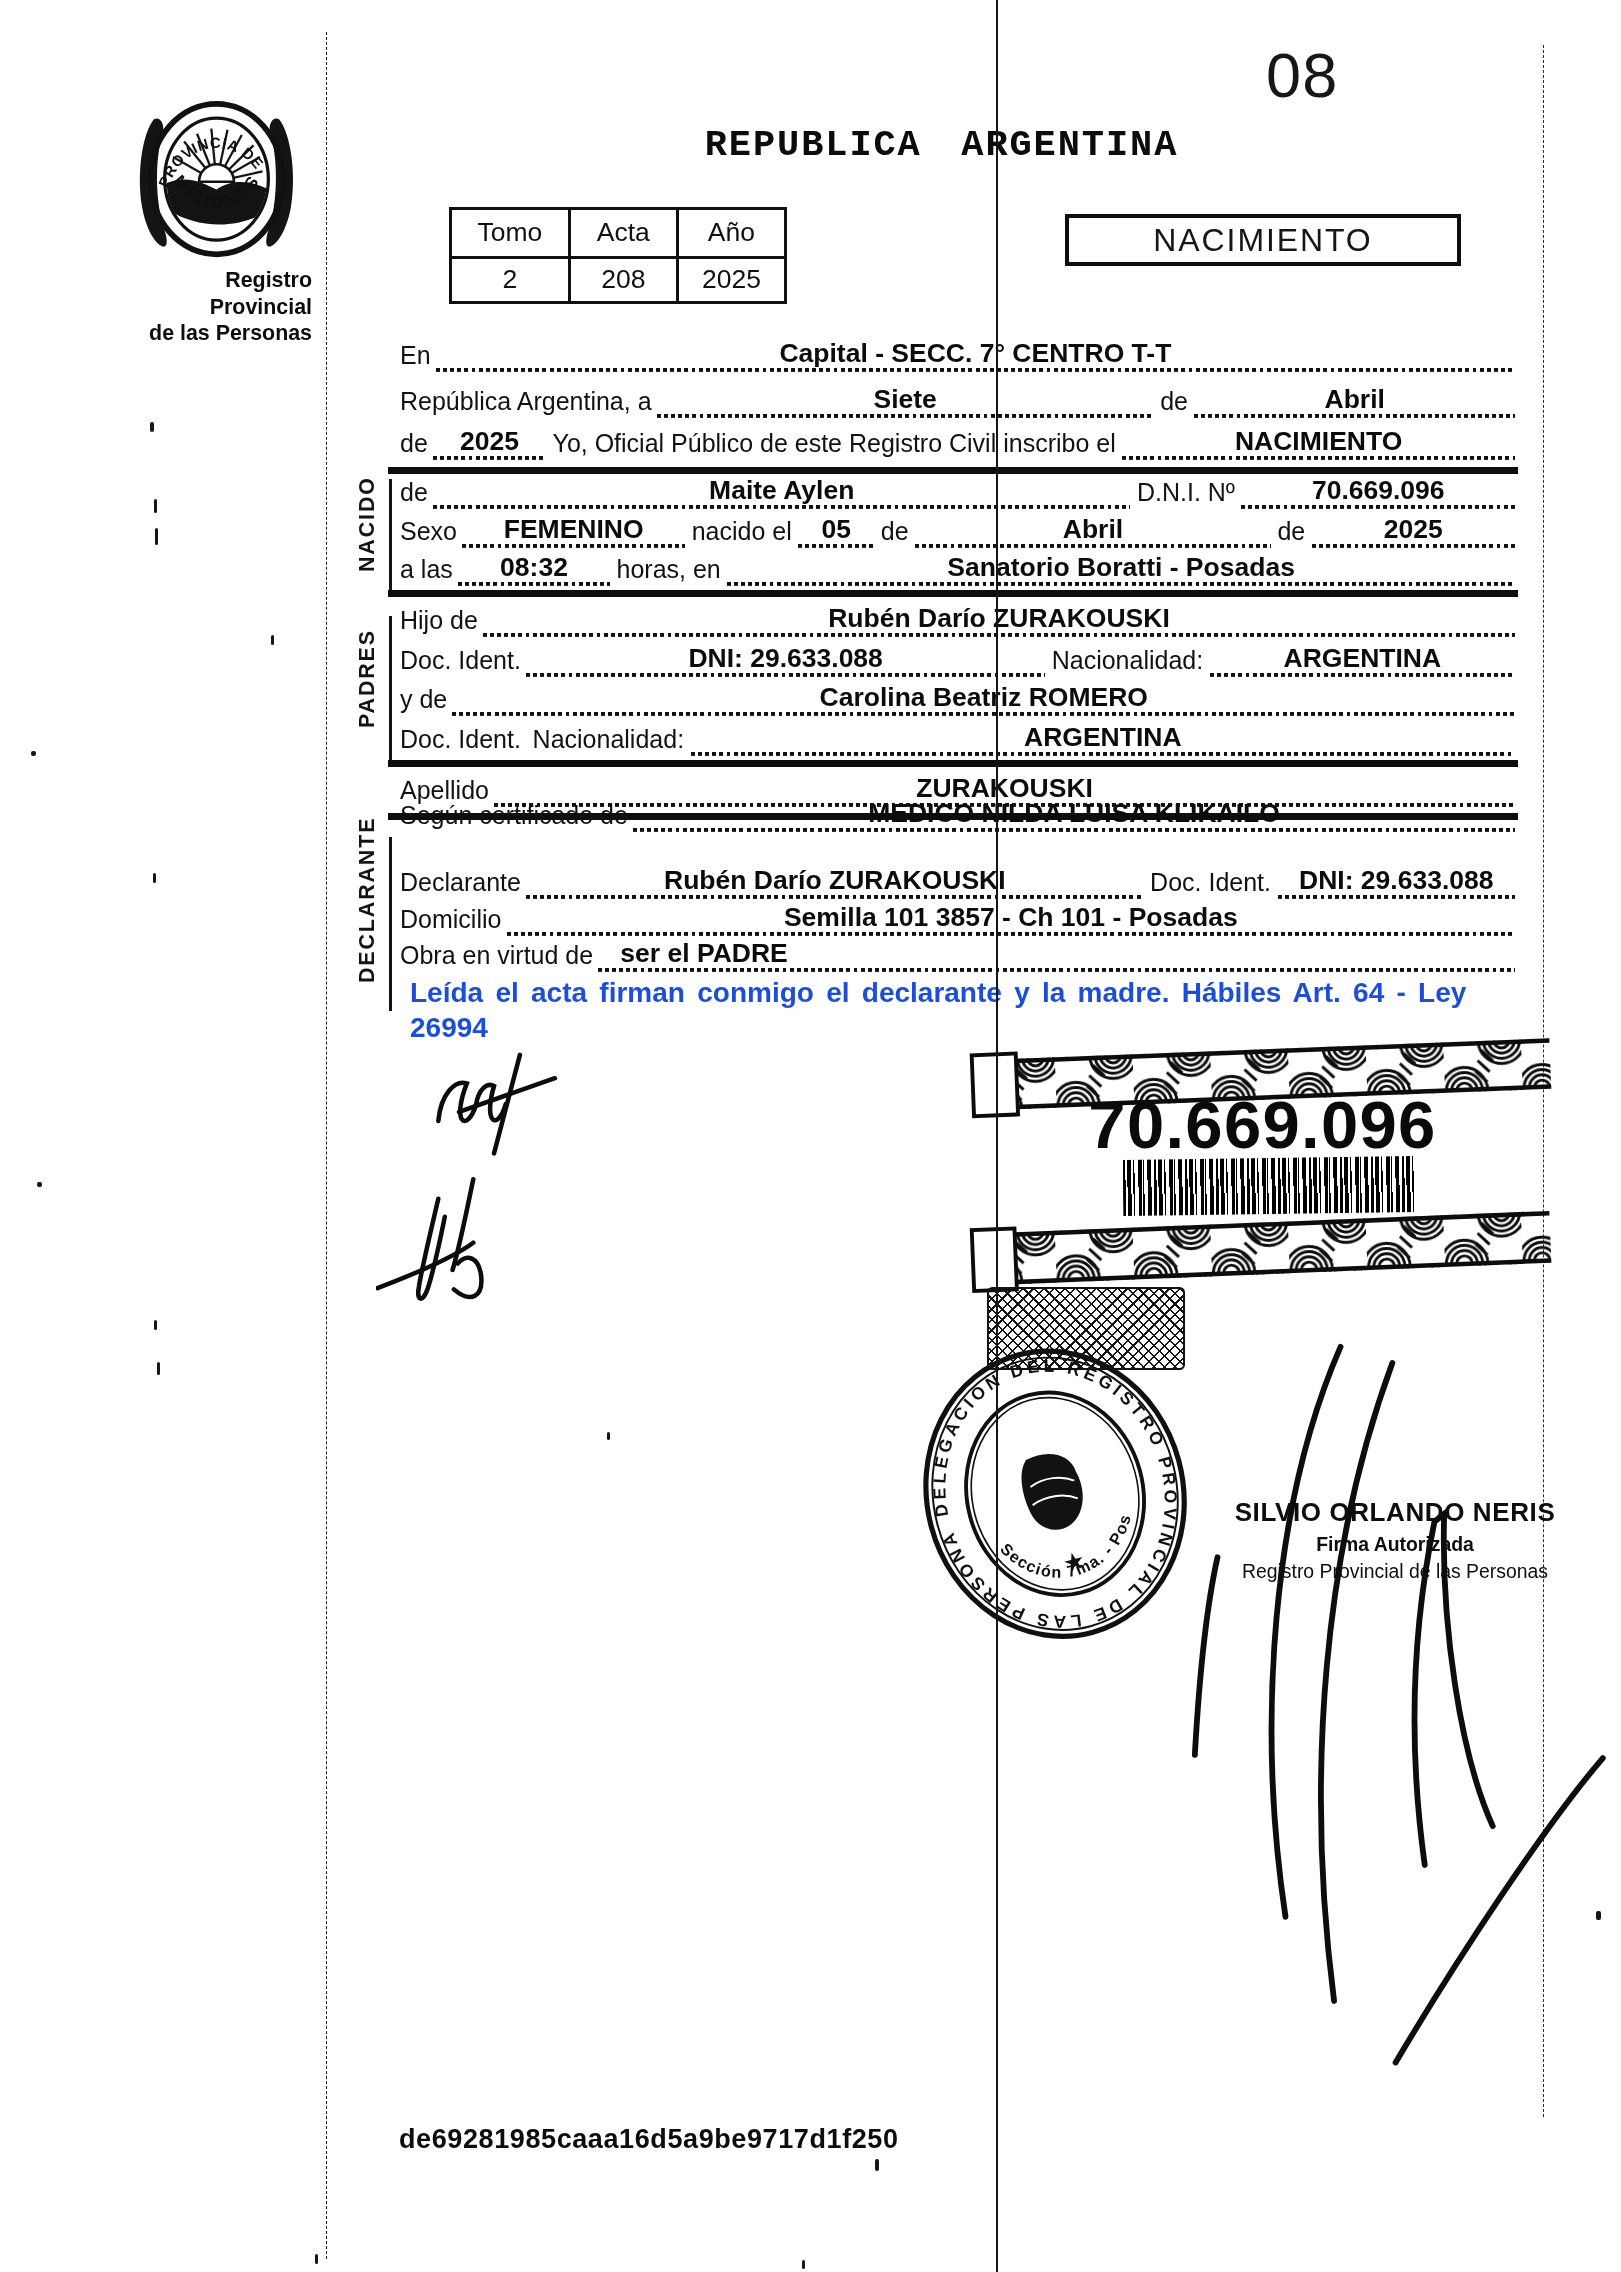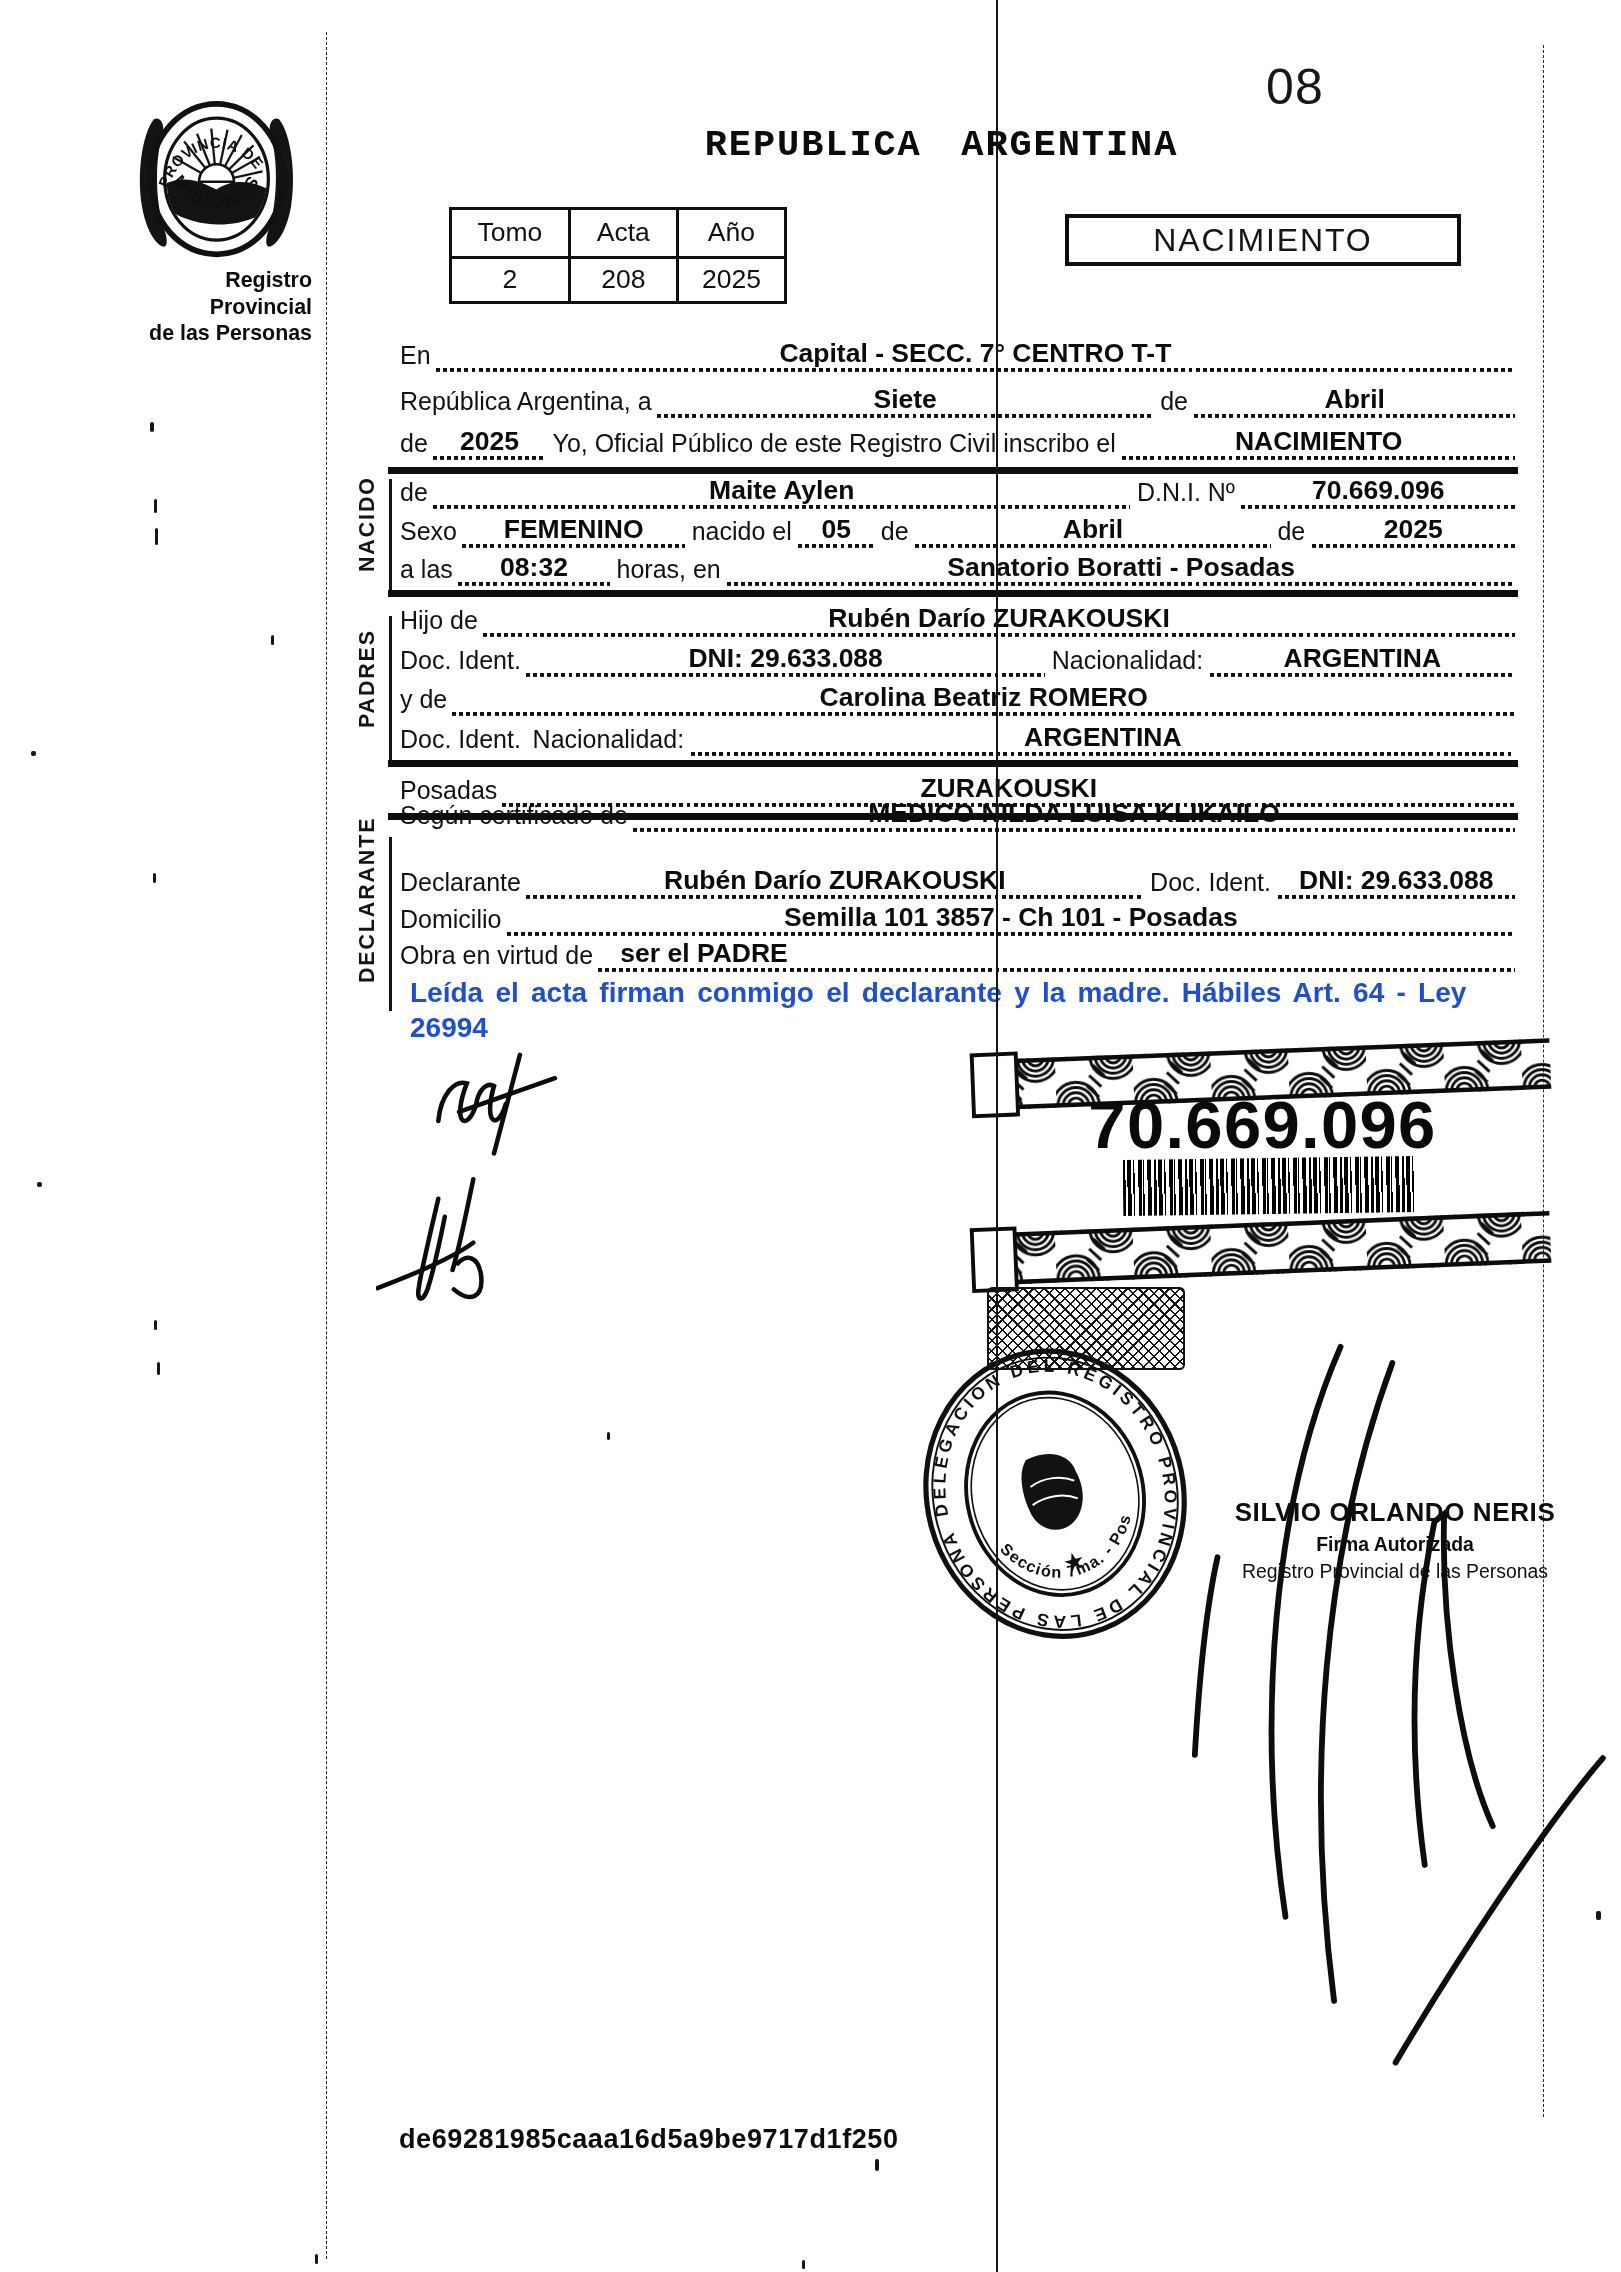--- a/index.html
+++ b/index.html
@@ -8,21 +8,21 @@
   
   .vline{position:absolute;}
   .left-dash{left:326px;top:32px;height:2227px;border-left:1.9px dashed #1d1d1d;}
   .fold-line{left:996px;top:0;height:2273px;width:1.9px;background:#161616;z-index:40;}
   .right-dash{left:1543px;top:45px;height:2072px;border-left:1.9px dashed #2a2a2a;}
   .nm{position:absolute;background:#161616;border-radius:1.9px;}
   
   .doc-title{position:absolute;left:686px;top:124px;width:511px;text-align:center;
              font-family:"Liberation Mono",monospace;font-weight:700;font-size:37px;
              letter-spacing:1.9px;word-spacing:15.5px;white-space:nowrap;color:#0c0c0c;}
-  .page-num{position:absolute;left:1266px;top:58px;font-size:50px;color:#171717;letter-spacing:1.3px;}
+  .page-num{position:absolute;left:1266px;top:39px;font-size:63px;color:#171717;letter-spacing:1.3px;}
   .logo-caption{position:absolute;left:124px;top:267px;width:188px;text-align:right;
                 font-size:21.4px;font-weight:700;line-height:26.5px;color:#0d0d0d;}
   .rtable{position:absolute;left:449px;top:207px;width:338px;height:97px;border:3.9px solid #101010;
           display:grid;grid-template-columns:1.07fr 1fr 1fr;grid-template-rows:1fr 1fr;box-sizing:border-box;}
   .rtable .cell{display:flex;align-items:center;justify-content:center;font-size:26.5px;color:#111;
           border-left:3.2px solid #101010;box-sizing:border-box;}
   .rtable .cell.c0{border-left:none;}
   .rtable .cell.vrow{border-top:3.9px solid #101010;}
   .act-box{position:absolute;left:1065px;top:214px;width:396px;height:52px;border:4.5px solid #0e0e0e;
            display:flex;align-items:center;justify-content:center;box-sizing:border-box;
@@ -242,21 +242,21 @@
   <div class="row" style="top:717px">
     <span class="lbl">Doc. Ident.</span>
     <span class="mid">Nacionalidad:</span>
     <span class="fill">
         <b class="val">ARGENTINA</b>
       </span>
   </div>
   <div class="hrule" style="top:760px"></div>
 
   <div class="row" style="top:768px">
-    <span class="lbl">Posadas</span>
+    <span class="lbl">Apellido</span>
     <span class="fill">
         <b class="val">ZURAKOUSKI</b>
       </span>
   </div>
   <div class="hrule" style="top:813px"></div>
 
   <div class="row" style="top:793px">
     <span class="lbl">Según certificado de</span>
     <span class="fill">
         <b class="val">MEDICO NILDA LUISA KLIKAILO</b>

